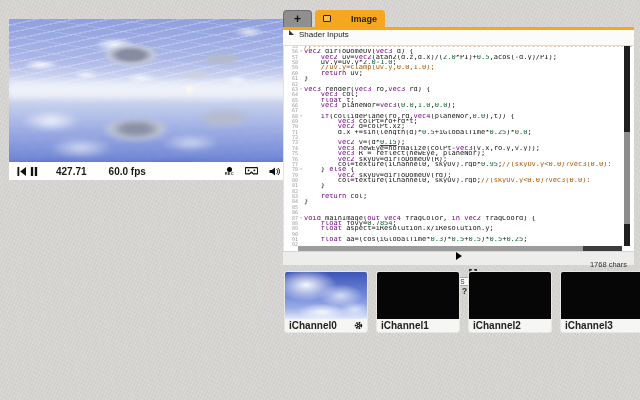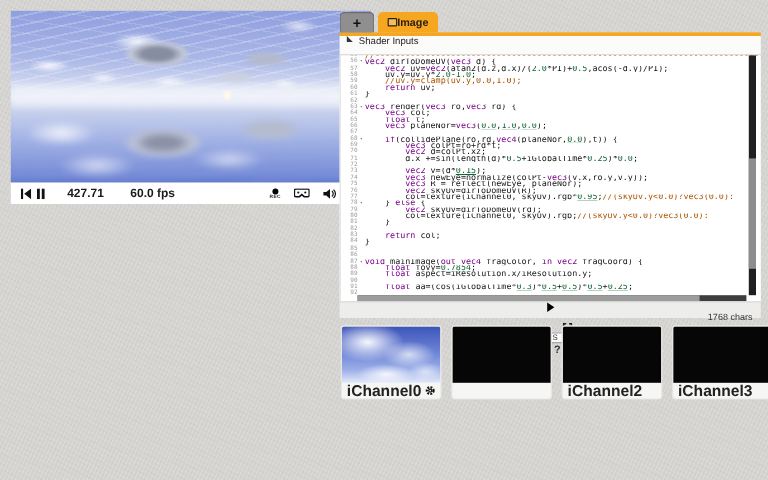--- a/index.html
+++ b/index.html
@@ -5,21 +5,21 @@
   html,body{margin:0;padding:0;overflow:hidden;}
   body{width:640px;height:400px;position:relative;background:var(--page-bg,#d4d3d0);
        font-family:"Liberation Sans","DejaVu Sans",sans-serif;}
   body::before{content:"";position:absolute;inset:0;pointer-events:none;opacity:.55;
     background:
       repeating-linear-gradient(115deg, rgba(255,255,255,.30) 0 1px, rgba(255,255,255,0) 1px 3px),
       repeating-linear-gradient(28deg, rgba(110,108,102,.08) 0 1px, rgba(0,0,0,0) 1px 4px);}
   .abs{position:absolute;}
 
   
-  .player{left:9px;top:9px;width:300px;border-radius:24px;}
+  .player{left:9px;top:19px;width:300px;border-radius:24px;}
   .canvas{position:relative;height:143px;overflow:hidden;
     background:linear-gradient(180deg,#8f9fdf 0%,#aab7e7 28%,#d9dff3 46%,#e9ecf7 50%,
                #ccd5ee 56%,#9aabe3 78%,#7389d6 96%,#647cd0 100%);}
   .sky-streaks{position:absolute;left:0;right:0;top:0;height:72px;opacity:.8;
     background:
       repeating-linear-gradient(-12deg, rgba(255,255,255,0) 0 6px, rgba(255,255,255,.28) 6px 7.5px),
       repeating-linear-gradient(9deg, rgba(255,255,255,0) 0 10px, rgba(255,255,255,.18) 10px 11px);}
   .cloud-layer{position:absolute;inset:0 0 50% 0;filter:blur(1.2px);background:
       radial-gradient(38px 15px at 122px 36px, #868ca1 0 32%, #c3c8d8 58%, rgba(0,0,0,0) 75%),
       radial-gradient(30px 11px at 106px 26px, rgba(255,255,255,.95), rgba(255,255,255,0) 70%),
@@ -50,21 +50,21 @@
   .rec .rlab{font-size:4px;font-weight:bold;color:#222;letter-spacing:.3px;}
   .ctl-gap{margin-left:11px;cursor:pointer;display:flex;align-items:center;}
 
   
   .editor{left:283px;top:10px;width:351px;}
   .tabs{height:17px;display:flex;align-items:flex-end;}
   .tab{border-radius:4px 4px 0 0;display:flex;align-items:center;justify-content:center;cursor:pointer;}
   .tab-plus{width:29px;height:17px;background:var(--tab-gray,#8f8f8f);border:1px solid #6e6e6e;border-bottom:none;
             font-size:12px;font-weight:bold;color:#111;box-sizing:border-box;}
   .tab-active{height:17px;margin-left:3px;background:var(--accent,#f6a61f);color:#2b2013;
-              font-size:9px;font-weight:bold;padding:0 8px;gap:0;}
+              font-size:9px;font-weight:bold;padding:0 8px;gap:20px;}
   .mon-ico{width:8px;height:7px;border:1.5px solid #222;border-radius:1px;box-sizing:border-box;background:rgba(255,255,255,.25);}
   .accentbar{height:3px;background:var(--accent,#f6a61f);}
   .inputs{height:15px;background:#fbfbfa;border-bottom:1px solid #ddd;display:flex;align-items:flex-start;
           padding:0 6px;gap:5px;font-size:8px;color:#222;cursor:pointer;}
   .tri{width:0;height:0;border-bottom:5px solid #333;border-right:5px solid transparent;}
   .codewrap{position:relative;height:205px;background:#fff;overflow:hidden;border-left:1px solid #e2e2e2;box-sizing:border-box;}
   .codelines{margin-top:-2px;}
   .cl{display:flex;height:5.37px;line-height:5.37px;white-space:pre;font-family:"DejaVu Sans Mono","Liberation Mono",monospace;}
   .ln{flex:none;width:14px;text-align:right;color:#9a9a9a;font-size:5px;}
   .fold{flex:none;width:6px;text-align:center;color:#777;font-size:3.5px;line-height:5.37px;}
@@ -88,21 +88,21 @@
   
   .channels{left:284px;top:271px;display:flex;gap:8px;}
   .chan{width:82px;background:#f6f6f4;border:1px solid #e6e6e3;border-radius:3px;overflow:hidden;cursor:pointer;}
   .thumb{height:47px;background:#060606;}
   .thumb.sky{background:
       radial-gradient(60% 55% at 26% 28%, rgba(255,255,255,.95), rgba(255,255,255,0) 62%),
       radial-gradient(45% 40% at 68% 50%, rgba(255,255,255,.7), rgba(255,255,255,0) 60%),
       radial-gradient(50% 30% at 45% 85%, rgba(255,255,255,.85), rgba(255,255,255,0) 60%),
       radial-gradient(30% 28% at 85% 80%, rgba(255,255,255,.6), rgba(255,255,255,0) 60%),
       linear-gradient(180deg,var(--chan-blue,#3d55b8) 0%,#6c83d6 45%,#9db0e8 78%,#e4eafa 100%);}
-  .clabel{height:13px;display:flex;align-items:center;padding:0 4px;font-size:13px;font-weight:bold;color:#222;}
+  .clabel{height:13px;display:flex;align-items:center;padding:0 4px;font-size:10px;font-weight:bold;color:#222;}
   .gear{margin-left:auto;display:flex;}
 </style>
 </head>
 <body>
 
 <div class="abs player">
   <div class="canvas">
     <div class="sky-streaks"></div>
     <div class="cloud-layer"></div>
     <div class="haze"></div>
@@ -235,20 +235,23 @@
         <svg width="9" height="9" viewBox="0 0 10 10">
             <circle cx="5" cy="5" r="3.1" fill="none" stroke="#111" stroke-width="2.1" stroke-dasharray="1.7 1.2"></circle>
             <circle cx="5" cy="5" r="1.9" fill="#111"></circle>
             <circle cx="5" cy="5" r="0.8" fill="#f6f6f4"></circle>
           </svg>
       </span>
     </div>
   </div>
   <div class="chan">
     <div class="thumb"></div>
+    <div class="clabel">
+        <span>iChannel1</span>
+      </div>
   </div>
   <div class="chan">
     <div class="thumb"></div>
     <div class="clabel">
         <span>iChannel2</span>
       </div>
   </div>
   <div class="chan">
     <div class="thumb"></div>
     <div class="clabel">

